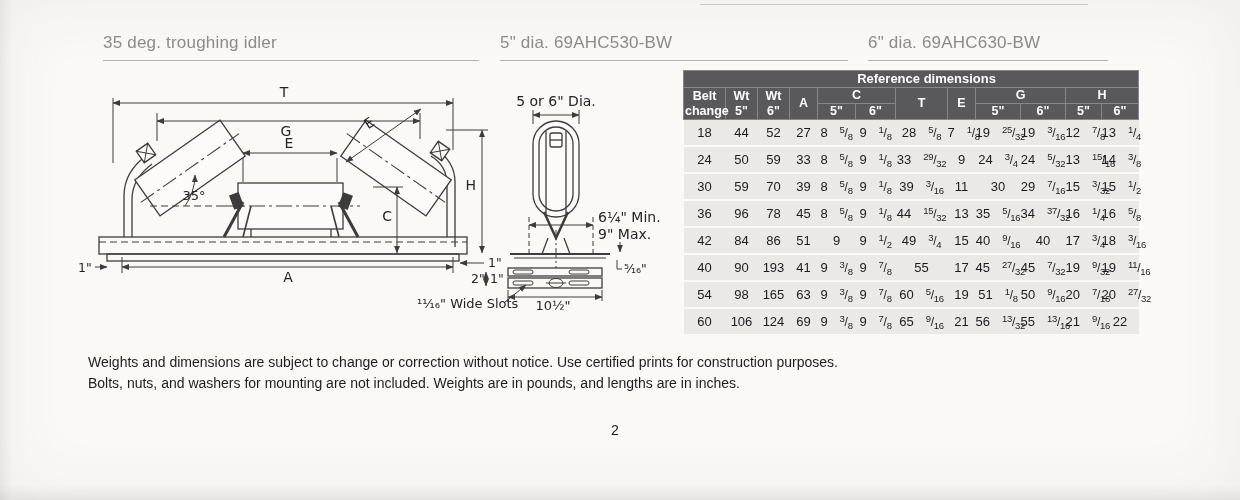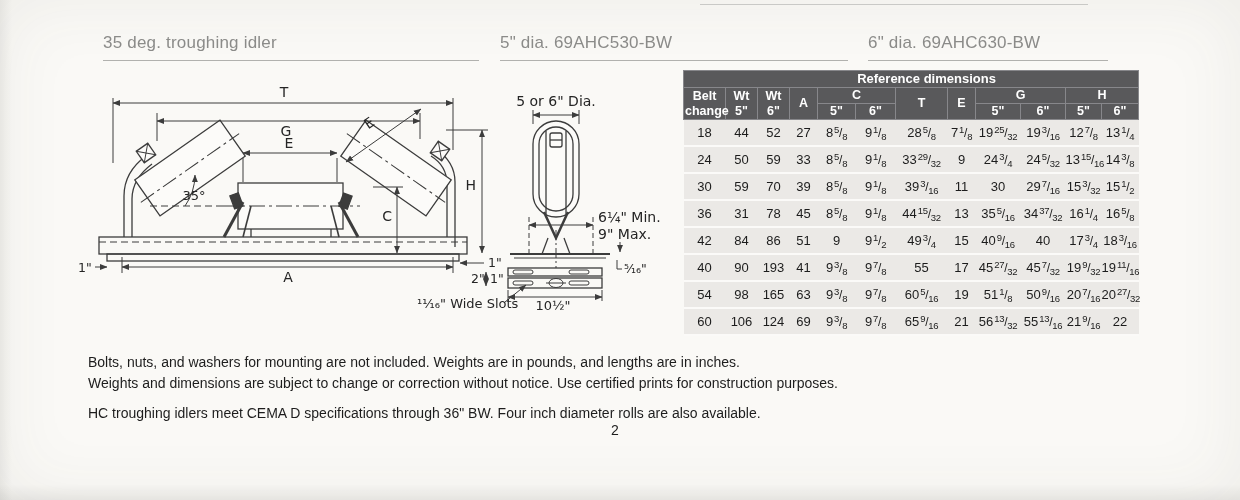--- a/index.html
+++ b/index.html
@@ -20,21 +20,21 @@
 
   .drawing{position:absolute;left:55px;top:72px;}
 
   .ref-table{position:absolute;left:683px;top:70px;width:455px;border-collapse:collapse;
              table-layout:fixed;}
   .ref-table th{background:#59595b;color:#fff;font-size:12.5px;font-weight:bold;
                 border:1px solid #87878b;padding:0 1px;line-height:1.2;text-align:center;}
   .ref-table thead tr.title-row th{font-size:13px;height:16px;padding-left:32px;}
   .ref-table td{background:#ebe9e6;text-align:center;font-size:13px;color:#1c1c1c;
                 height:25px;border-bottom:2px solid #fbfaf8;padding:0;white-space:nowrap;}
-  .fr{margin-left:1px;letter-spacing:-.3px;text-align:right;}
+  .fr{margin-left:12px;letter-spacing:-.3px;text-align:right;}
   .fr sup{font-size:9.5px;vertical-align:4px;}
   .fr sub{font-size:9.5px;vertical-align:-3px;}
   .fr .sl{font-size:12px;}
 
   .notes{position:absolute;left:88px;top:352px;font-size:14px;color:#1d1d1d;line-height:21px;}
   .note-3{margin-top:9px;}
   .pageno{position:absolute;left:585px;top:422px;width:60px;text-align:center;
           font-size:14px;color:#1d1d1d;}
 </style>
 </head>
@@ -266,21 +266,21 @@
           <td>9<span class="fr"><sup>1</sup><span class="sl">/</span><sub>8</sub></span></td>
           <td>39<span class="fr"><sup>3</sup><span class="sl">/</span><sub>16</sub></span></td>
           <td>11</td>
           <td>30</td>
           <td>29<span class="fr"><sup>7</sup><span class="sl">/</span><sub>16</sub></span></td>
           <td>15<span class="fr"><sup>3</sup><span class="sl">/</span><sub>32</sub></span></td>
           <td>15<span class="fr"><sup>1</sup><span class="sl">/</span><sub>2</sub></span></td>
         </tr>
         <tr>
           <td>36</td>
-          <td>31</td>
+          <td>96</td>
           <td>78</td>
           <td>45</td>
           <td>8<span class="fr"><sup>5</sup><span class="sl">/</span><sub>8</sub></span></td>
           <td>9<span class="fr"><sup>1</sup><span class="sl">/</span><sub>8</sub></span></td>
           <td>44<span class="fr"><sup>15</sup><span class="sl">/</span><sub>32</sub></span></td>
           <td>13</td>
           <td>35<span class="fr"><sup>5</sup><span class="sl">/</span><sub>16</sub></span></td>
           <td>34<span class="fr"><sup>37</sup><span class="sl">/</span><sub>32</sub></span></td>
           <td>16<span class="fr"><sup>1</sup><span class="sl">/</span><sub>4</sub></span></td>
           <td>16<span class="fr"><sup>5</sup><span class="sl">/</span><sub>8</sub></span></td>
@@ -338,22 +338,21 @@
           <td>21</td>
           <td>56<span class="fr"><sup>13</sup><span class="sl">/</span><sub>32</sub></span></td>
           <td>55<span class="fr"><sup>13</sup><span class="sl">/</span><sub>16</sub></span></td>
           <td>21<span class="fr"><sup>9</sup><span class="sl">/</span><sub>16</sub></span></td>
           <td>22</td>
         </tr>
       </tbody>
   </table>
 
   <div class="notes">
+    <div>Weights and dimensions are subject to change or correction without notice. Use certified prints for construction purposes.</div>
     <div>Bolts, nuts, and washers for mounting are not included. Weights are in pounds, and lengths are in inches.</div>
-    <div>Weights and dimensions are subject to change or correction without notice. Use certified prints for construction purposes.</div>
-    <div class="note-3">HC troughing idlers meet CEMA D specifications through 36" BW. Four inch diameter rolls are also available.</div>
   </div>
 
   <div class="pageno">2</div>
 
   <div class="edge-left"></div>
   <div class="edge-bottom"></div>
 </div>
 
 </body></html>

